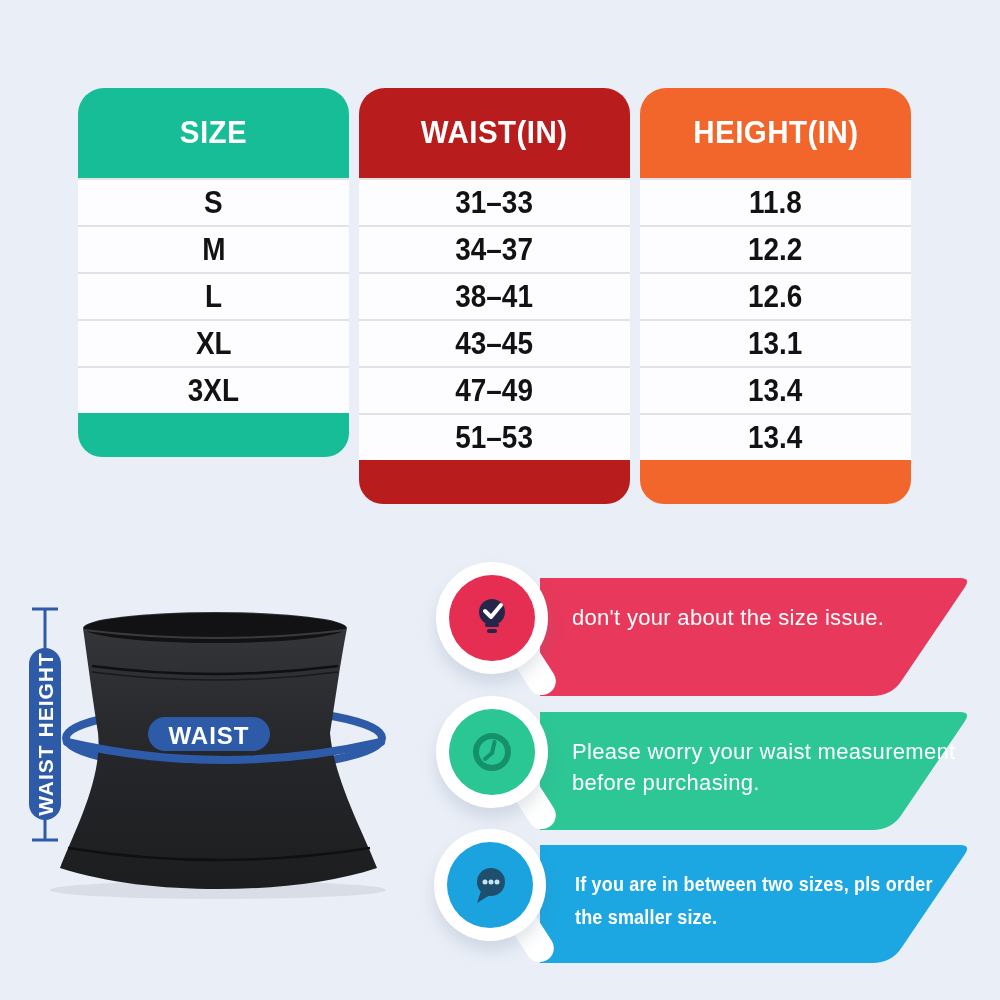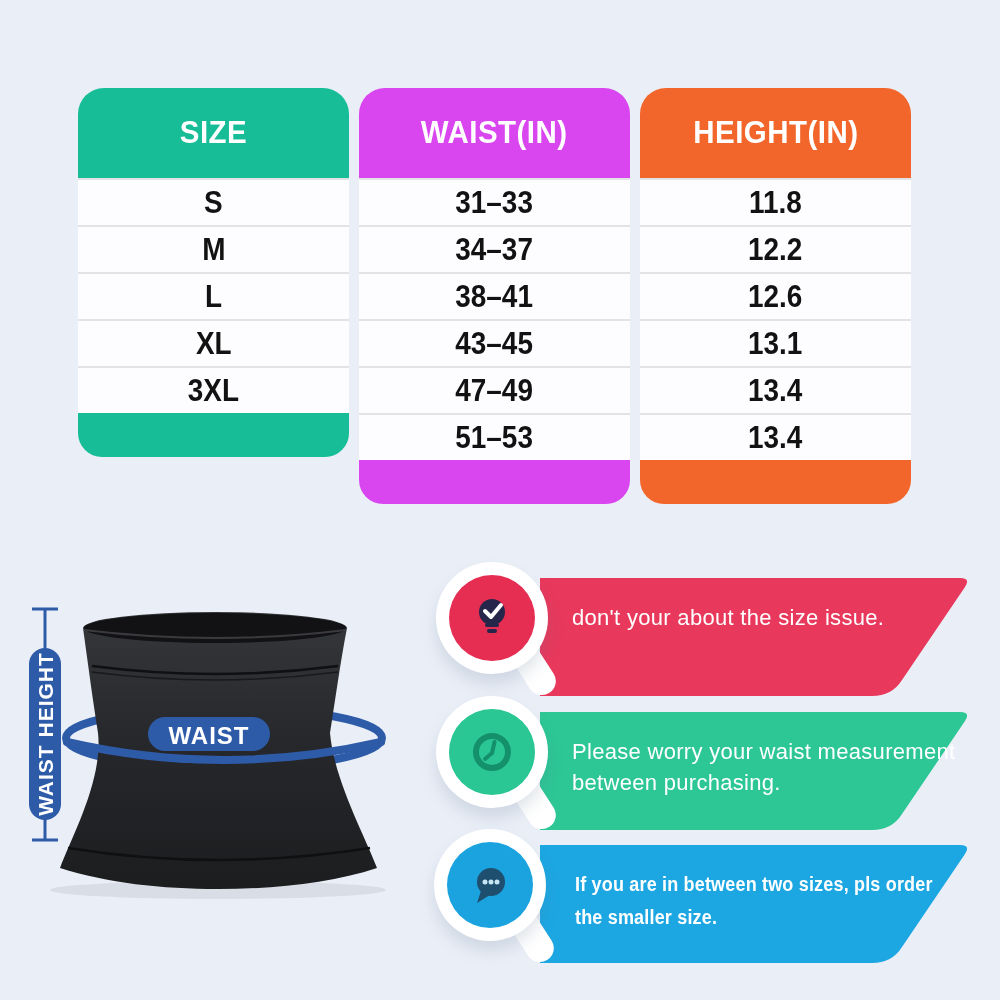--- a/index.html
+++ b/index.html
@@ -10,21 +10,21 @@
   .size-table{position:absolute;left:78px;top:88px;width:833px;display:flex;gap:10px;}
   .col{flex:1;display:flex;flex-direction:column;}
   .col-header{height:90px;border-radius:26px 26px 0 0;color:#fff;display:flex;align-items:center;justify-content:center;
               font-size:31px;font-weight:bold;letter-spacing:.5px;}
   .col-header span{display:inline-block;transform:scaleX(.95);}
   .cell{height:47px;background:#FDFDFF;display:flex;align-items:center;justify-content:center;
         font-size:31px;font-weight:bold;color:#121212;border-top:2px solid #E3E3E5;box-sizing:border-box;}
   .cell:first-of-type{border-top:none;}
   .cell span{display:inline-block;transform:scaleX(.9);}
   .col-footer{height:44px;border-radius:0 0 24px 24px;}
-  .c-green{background:#16BD97;} .c-blue{background:#d946ef;} .c-orange{background:#F2662B;}
+  .c-green{background:#16BD97;} .c-blue{background:#b91c1c;} .c-orange{background:#F2662B;}
 
   
   .banner-svg{position:absolute;width:440px;height:118px;}
   .banner-text{position:absolute;width:402px;color:#fff;font-size:22px;line-height:31px;letter-spacing:.3px;}
   .banner-text.bold{font-size:20px;font-weight:bold;line-height:33px;transform:scaleX(.9);transform-origin:left top;letter-spacing:.2px;}
   .badge{position:absolute;width:112px;height:112px;}
   .badge .tail{position:absolute;left:82px;top:72px;width:28px;height:64px;background:#fff;border-radius:14px;transform:rotate(-33deg);}
   .badge .outer{position:absolute;inset:0;background:#fff;border-radius:50%;box-shadow:0 10px 16px rgba(90,110,140,.18);}
   .badge .inner{position:absolute;left:13px;top:13px;width:86px;height:86px;border-radius:50%;
                 display:flex;align-items:center;justify-content:center;}
@@ -172,21 +172,21 @@
         <path d="M19 19 l6 6 L35 13" stroke="#ffffff" stroke-width="4" fill="none" stroke-linecap="round" stroke-linejoin="round"></path>
       </svg>
     </div>
   </div>
 
   <svg class="banner-svg" style="left:540px;top:712px;" viewBox="0 0 440 118">
     <path class="f-green" d="M0,0 L420,0 Q431,0 425,9 L362,102 Q352,118 332,118 L0,118 Z"></path>
   </svg>
   <div class="banner-text" style="left:572px;top:736px;">
     <div>Please worry your waist measurement</div>
-    <div>between purchasing.</div>
+    <div>before purchasing.</div>
   </div>
   <div class="badge" style="left:436px;top:696px;">
     <div class="tail"></div>
     <div class="outer"></div>
     <div class="inner i-green">
       <svg width="52" height="52" viewBox="0 0 52 52">
         <circle cx="26" cy="26" r="16" fill="none" stroke="#14906B" stroke-width="6"></circle>
         <path d="M26 27 L28.5 16" stroke="#14906B" stroke-width="4" stroke-linecap="round" fill="none"></path>
         <path d="M26 27 L19 33" stroke="#14906B" stroke-width="4" stroke-linecap="round" fill="none"></path>
       </svg>

